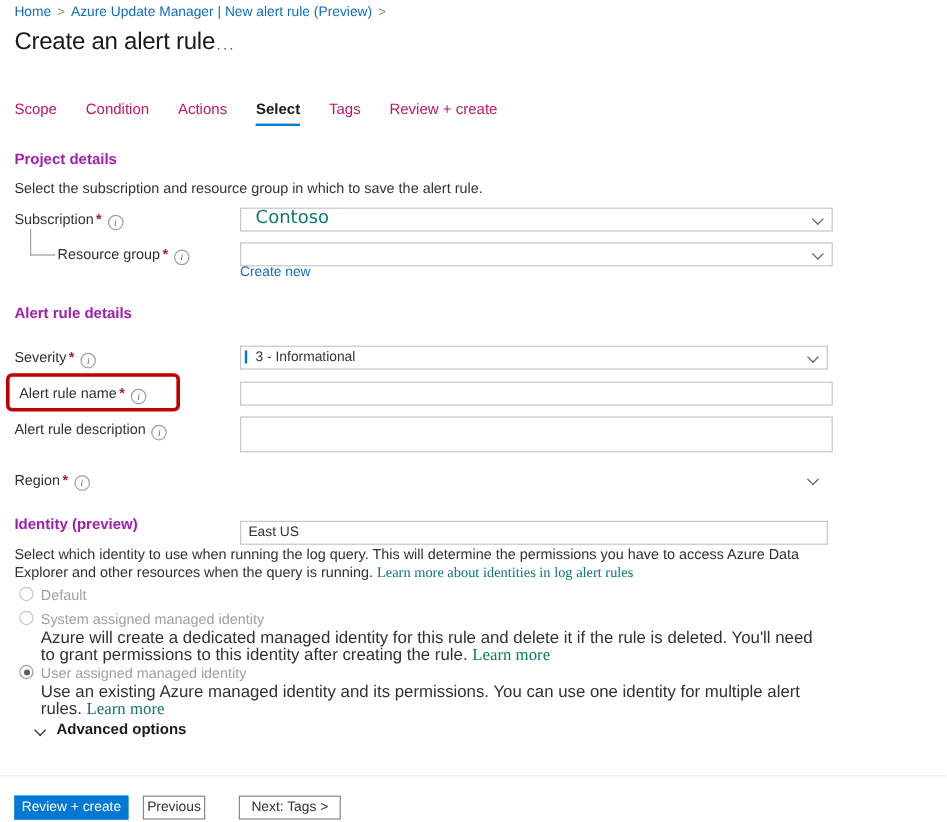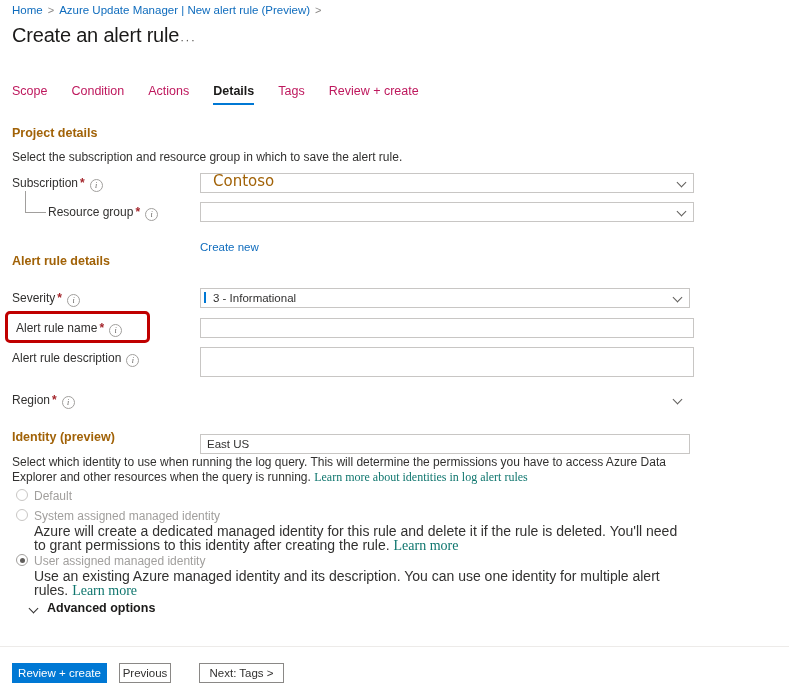--- a/index.html
+++ b/index.html
@@ -85,21 +85,21 @@
     height: 2px;
     background: #0078d4;
   }
 
   
   .section-head {
     position: absolute;
     left: 12px;
     font-size: 12.5px;
     font-weight: bold;
-    color: #a16207;
+    color: #a21caf;
   }
   .section-desc {
     position: absolute;
     left: 12px;
     font-size: 12px;
     color: #323130;
     line-height: 15px;
   }
 
   
@@ -169,21 +169,21 @@
     position: absolute;
     width: 2px;
     height: 11px;
     background: #0078d4;
   }
 
   .overlay-text {
     position: absolute;
     font-family: "DejaVu Sans", sans-serif;
     font-size: 15px;
-    color: #a16207;
+    color: #0f766e;
   }
 
   .link {
     position: absolute;
     font-size: 11.5px;
     color: #0f6cbd;
     text-decoration: none;
     cursor: pointer;
   }
   .inline-link {
@@ -315,21 +315,21 @@
   <a>Home</a><span class="sep">&gt;</span><a>Azure Update Manager | New alert rule (Preview)</a><span class="sep">&gt;</span>
 </div>
 
 <div class="page-title">Create an alert rule</div>
 <div class="title-ellipsis">···</div>
 
 <div class="tabs">
   <div class="tab">Scope</div>
   <div class="tab">Condition</div>
   <div class="tab">Actions</div>
-  <div class="tab active">Details</div>
+  <div class="tab active">Select</div>
   <div class="tab">Tags</div>
   <div class="tab">Review + create</div>
 </div>
 
 <div class="section-head" style="top:126px;">Project details</div>
 <div class="section-desc" style="top:150px;">Select the subscription and resource group in which to save the alert rule.</div>
 
 <div class="field-label" style="left:12px; top:176px;">
   <span>Subscription</span><span class="req">*</span><span class="info-icon">i</span>
 </div>
@@ -337,21 +337,21 @@
 <div class="overlay-text" style="left:213px; top:172px;">Contoso</div>
 <div class="chev" style="left:678px; top:179px;"></div>
 
 <div class="tree-connector"></div>
 
 <div class="field-label" style="left:48px; top:205px;">
   <span>Resource group</span><span class="req">*</span><span class="info-icon">i</span>
 </div>
 <div class="ctrl" style="left:200px; top:202px; width:494px;"></div>
 <div class="chev" style="left:678px; top:208px;"></div>
-<a class="link" style="left:200px; top:221px;margin-top:20px;">Create new</a>
+<a class="link" style="left:200px; top:221px;">Create new</a>
 
 <div class="section-head" style="top:254px;">Alert rule details</div>
 
 <div class="field-label" style="left:12px; top:291px;">
   <span>Severity</span><span class="req">*</span><span class="info-icon">i</span>
 </div>
 <div class="ctrl" style="left:200px; top:288px; width:490px; padding-left:12px;">3 - Informational</div>
 <div class="sev-bar" style="left:204px; top:292px;"></div>
 <div class="chev" style="left:674px; top:294px;"></div>
 
@@ -383,21 +383,21 @@
 
 <div class="radio" style="left:16px; top:509px;"></div>
 <div class="radio-label" style="left:34px; top:509px;">System assigned managed identity</div>
 <div class="radio-desc" style="left:34px; top:524px; width:656px;">
   <span>Azure will create a dedicated managed identity for this rule and delete it if the rule is deleted. You'll need to grant permissions to this identity after creating the rule. </span><a class="inline-link">Learn more</a>
 </div>
 
 <div class="radio checked" style="left:16px; top:554px;"></div>
 <div class="radio-label" style="left:34px; top:554px;">User assigned managed identity</div>
 <div class="radio-desc" style="left:34px; top:569px; width:656px;">
-  <span>Use an existing Azure managed identity and its description. You can use one identity for multiple alert rules. </span><a class="inline-link">Learn more</a>
+  <span>Use an existing Azure managed identity and its permissions. You can use one identity for multiple alert rules. </span><a class="inline-link">Learn more</a>
 </div>
 
 <div class="adv-chev"></div>
 <div class="adv" style="left:47px;">Advanced options</div>
 
 <div class="footer-divider"></div>
 <div class="btn primary" style="left:12px; top:663px; width:95px;">Review + create</div>
 <div class="btn" style="left:119px; top:663px; width:52px;">Previous</div>
 <div class="btn" style="left:199px; top:663px; width:85px;">Next: Tags &gt;</div>
 

